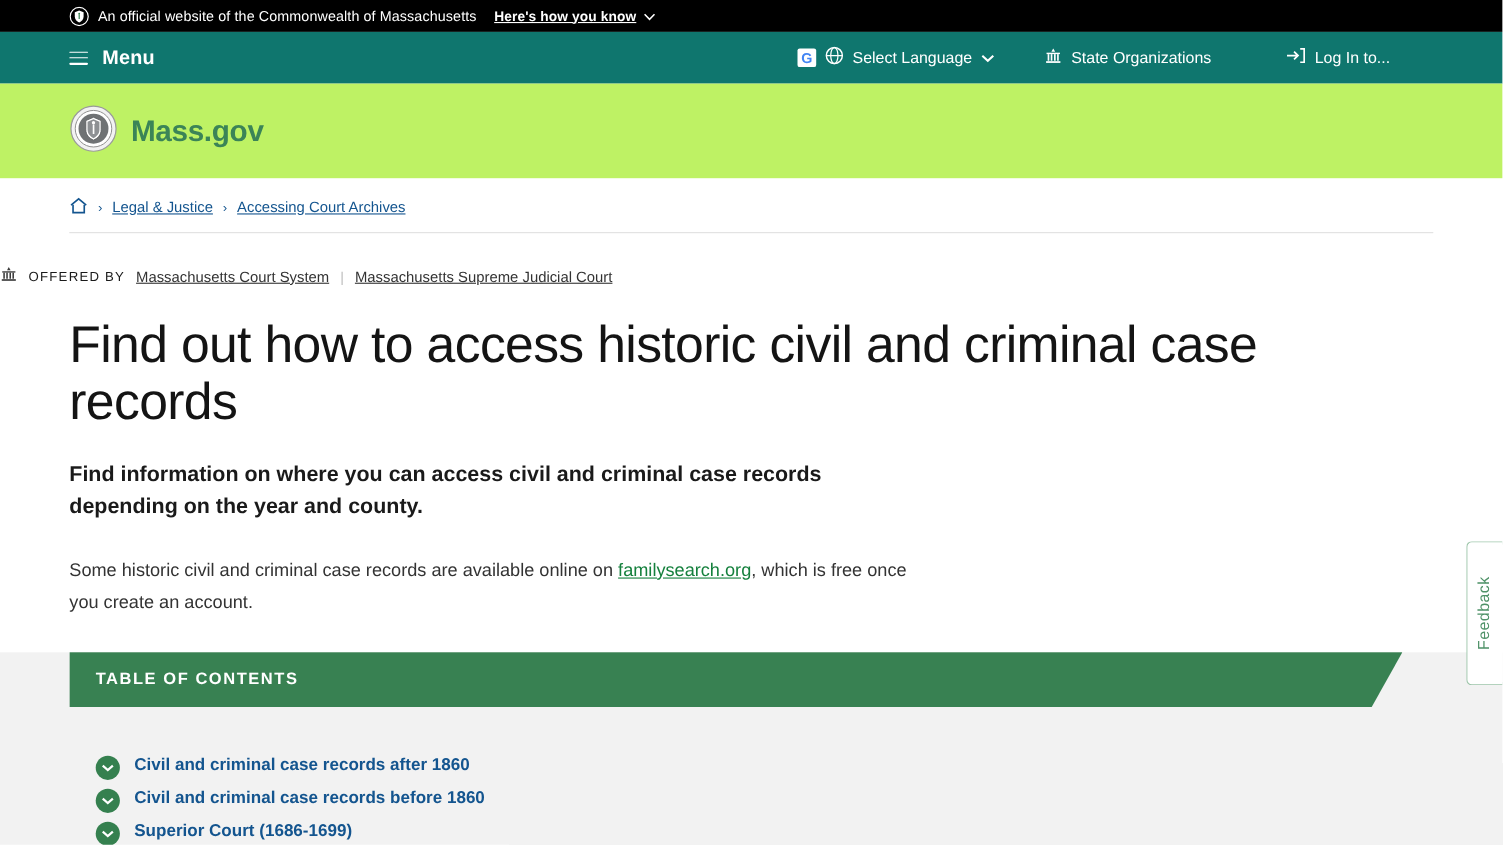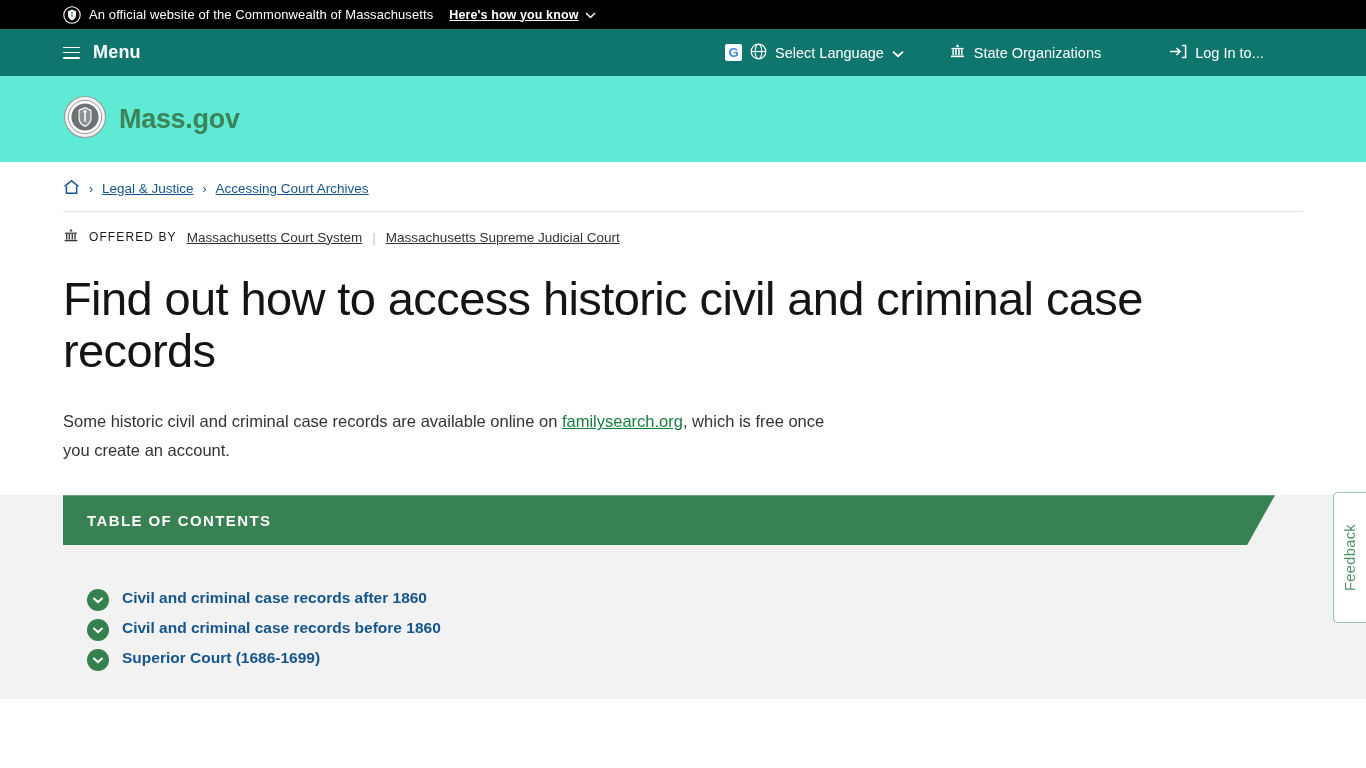--- a/index.html
+++ b/index.html
@@ -91,21 +91,21 @@
     display: inline-flex; align-items: center; justify-content: center;
     font-size: 13px; font-weight: bold; line-height: 1;
     color: #4285F4;
     font-family: "Liberation Sans", sans-serif;
     flex: 0 0 auto;
   }
 
   
   .site-header {
     height: 86px;
-    background: #5eead4;
+    background: #bef264;
     display: flex;
     align-items: center;
     position: relative;
   }
   .brand {
     display: flex; align-items: center;
     gap: 12px;
     margin-left: 63px;
     cursor: pointer;
   }
@@ -171,22 +171,21 @@
 
   .bc-rule {
     margin: 13px 63px 0 63px;
     height: 1px;
     background: #E0E0E0;
   }
 
   .offered-by {
     display: flex; align-items: center;
     gap: 10px;
-    padding-left: 63px;
-    margin-top: 16px;
+    margin-top: 30px;
     font-size: 13px;
   }
   .ob-label {
     letter-spacing: 1.1px;
     color: #1a1a1a;
     font-size: 12px;
     font-weight: 500;
   }
   .ob-link {
     color: #333333;
@@ -439,20 +438,21 @@
       </svg>
     </span>
     <span class="ob-label">OFFERED BY</span>
     <a class="ob-link">Massachusetts Court System</a>
     <span class="ob-divider">|</span>
     <a class="ob-link">Massachusetts Supreme Judicial Court</a>
   </div>
 
   <h1 class="page-title">Find out how to access historic civil and criminal case records</h1>
 
+  <p class="lede">Find information on where you can access civil and criminal case records depending on the year and county.</p>
 
   <p class="para">
     <span>Some historic civil and criminal case records are available online on </span><a>familysearch.org</a><span>, which is free once you create an account.</span>
   </p>
 
   <section class="toc-section">
     <div class="toc-banner-row">
       <div class="toc-banner">
         <span class="toc-title">TABLE OF CONTENTS</span>
       </div>

